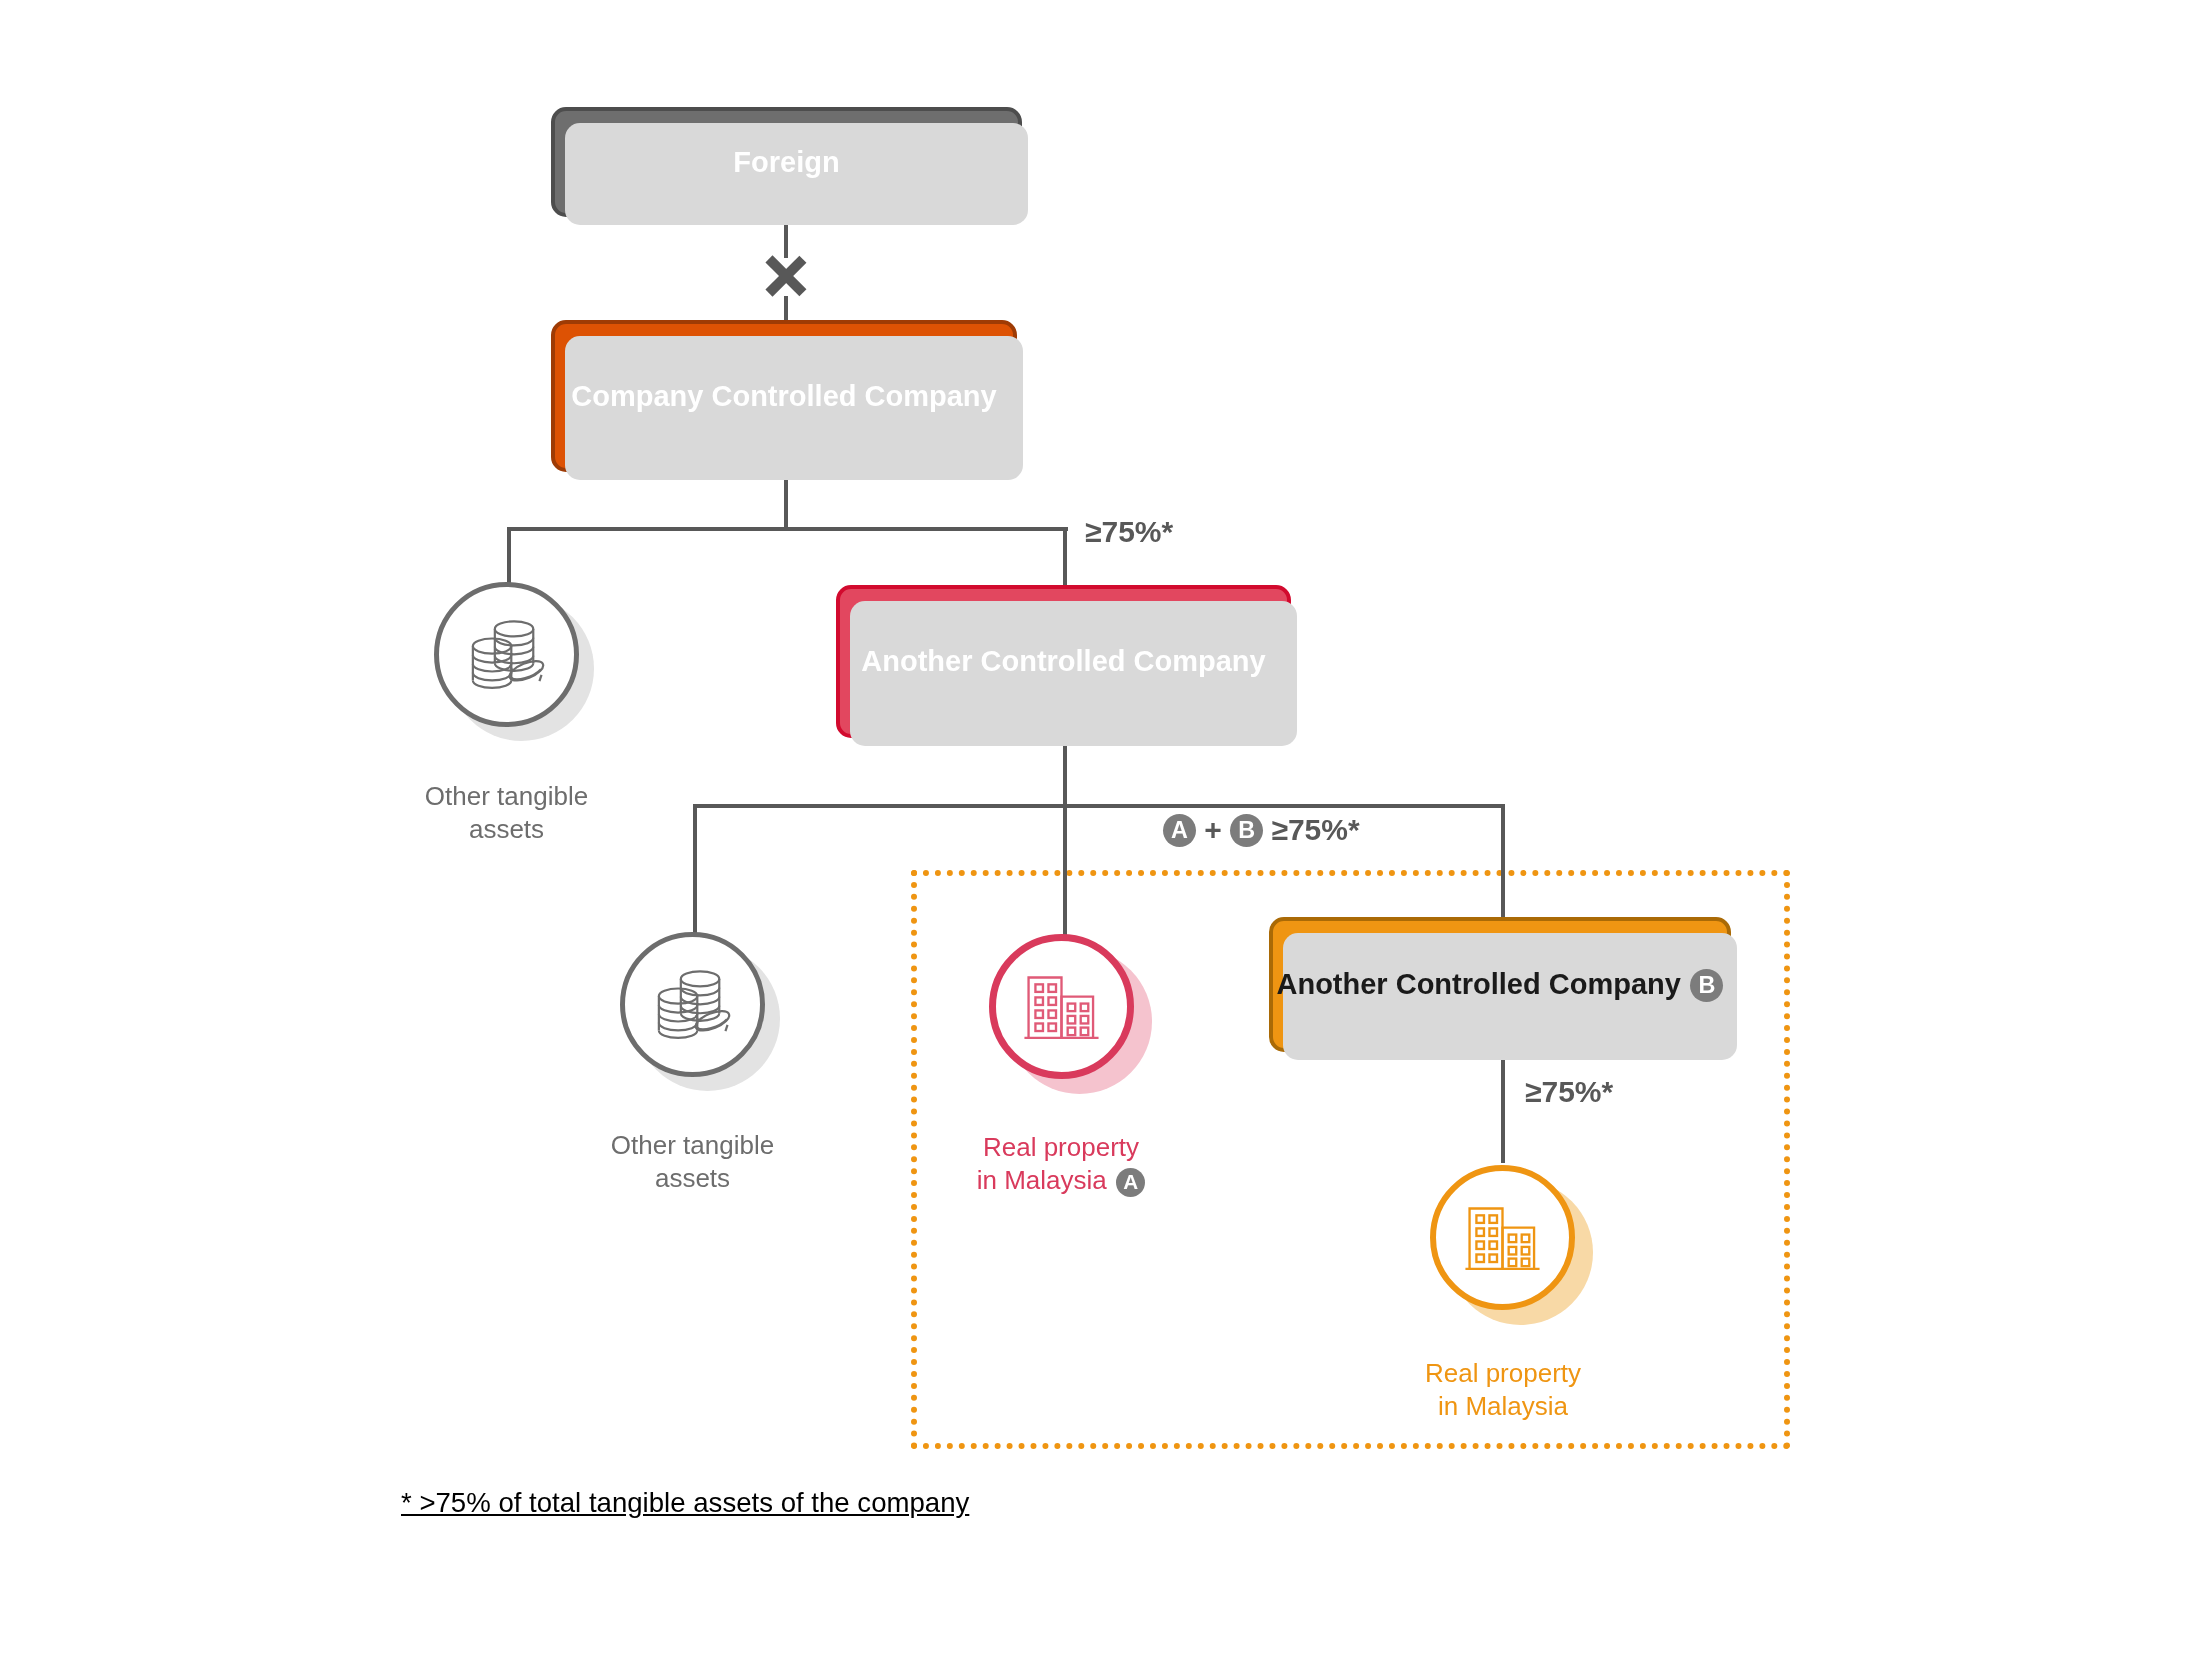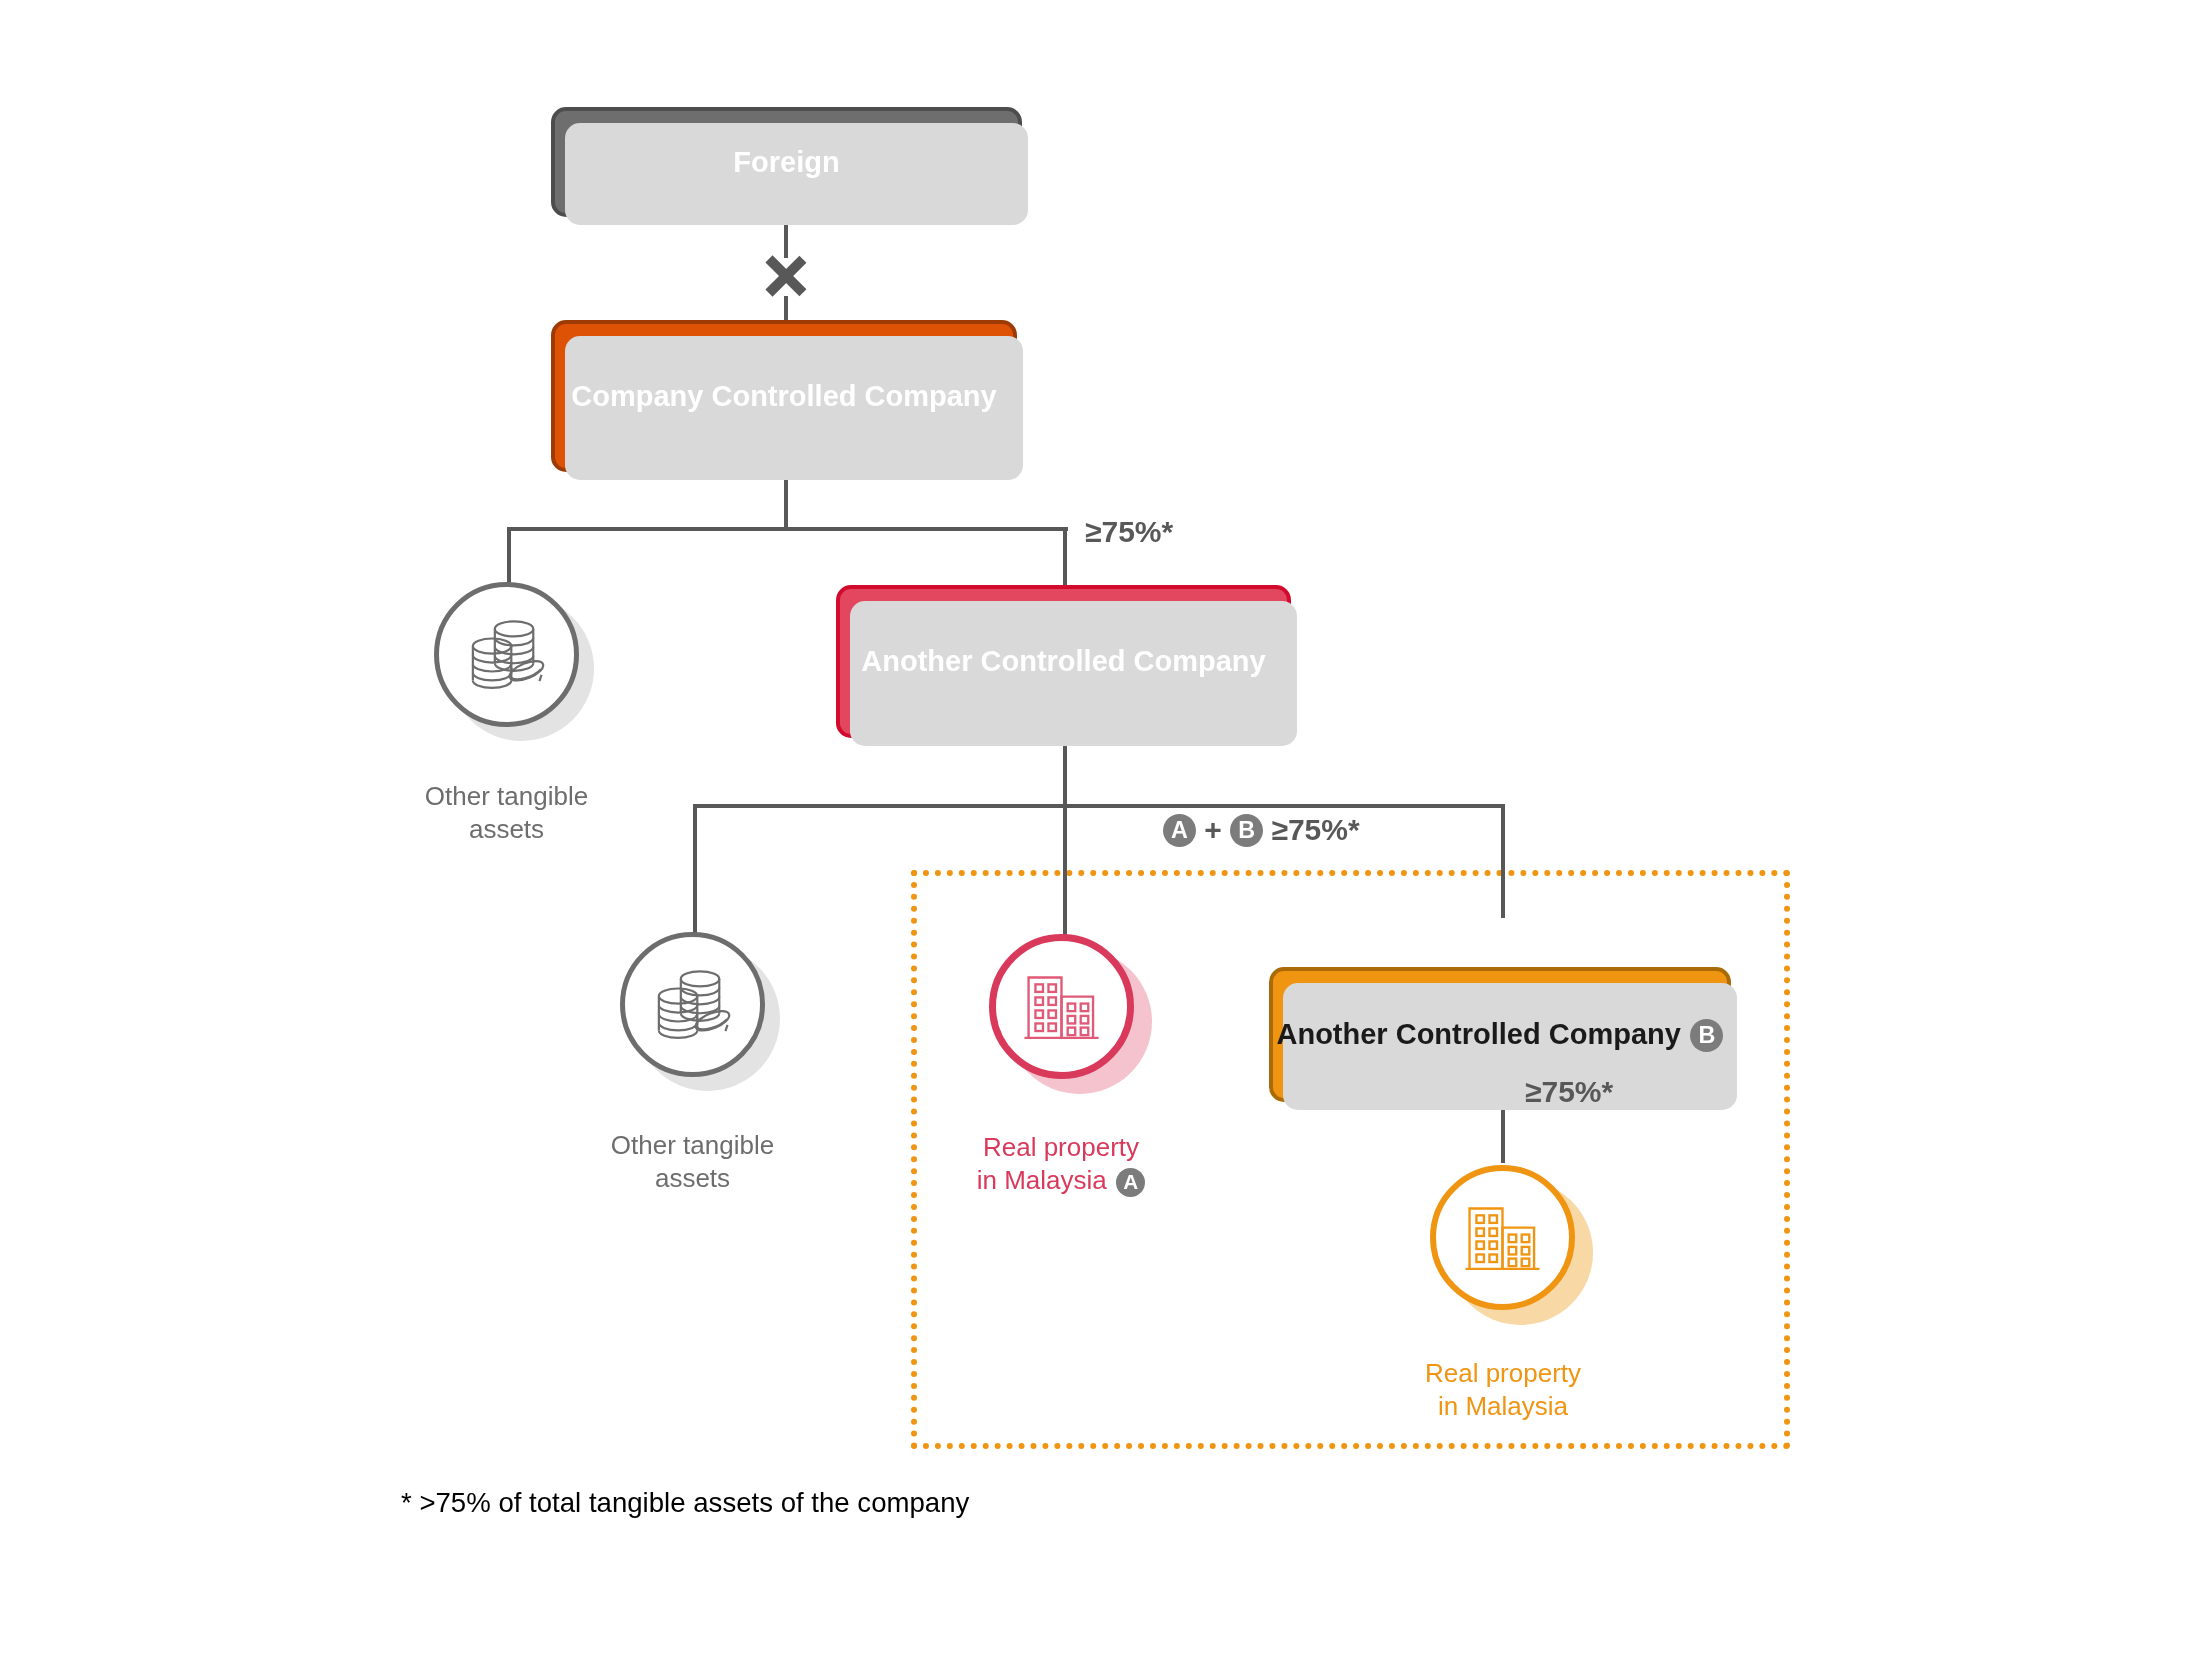--- a/index.html
+++ b/index.html
@@ -55,21 +55,21 @@
          background:#7c7c7c;color:#ffffff;border-radius:50%;font-weight:bold;}
   .badge-lg{width:33px;height:33px;font-size:23.4px;}
   .badge-sm{width:29px;height:29px;font-size:20.7px;}
   .badge-inline{vertical-align:middle;margin-left:9.6px;}
 
   
   .dotted-region{position:absolute;border:6.2px dotted #ef9512;border-radius:2.1px;
                  box-sizing:border-box;z-index:1;}
 
   
-  .footnote{position:absolute;font-size:27.6px;color:#000000;white-space:nowrap;z-index:6;}
+  .footnote{position:absolute;font-size:27.6px;color:#000000;white-space:nowrap;z-index:6;text-decoration:underline;}
 
   .nowrap{white-space:nowrap;}
 </style>
 </head>
 <body>
 
 <div id="stage">
 
   <div class="vline" style="left:784px;top:218px;height:40px;"></div>
   <div class="vline" style="left:784px;top:296px;height:24px;"></div>
@@ -101,21 +101,21 @@
   <div class="node node-fcc" style="left:551px;top:320px;width:466px;height:152px;">
     <div class="shadow"></div>
     <span>Company Controlled Company</span>
   </div>
 
   <div class="node node-acc1" style="left:836px;top:585px;width:455px;height:153px;">
     <div class="shadow"></div>
     <span>Another Controlled Company</span>
   </div>
 
-  <div class="node node-acc2" style="left:1269px;top:967px;width:462px;height:135px;">
+  <div class="node node-acc2" style="left:1269px;top:917px;width:462px;height:135px;">
     <div class="shadow"></div>
     <span class="nowrap">
       <span>Another Controlled Company</span><span class="badge badge-lg badge-inline">B</span>
     </span>
   </div>
 
   <div class="pct" style="left:1085px;top:515px;">≥75%*</div>
 
   <div class="ab-label" style="left:1163px;top:813px;">
     <span class="badge badge-lg">A</span>

